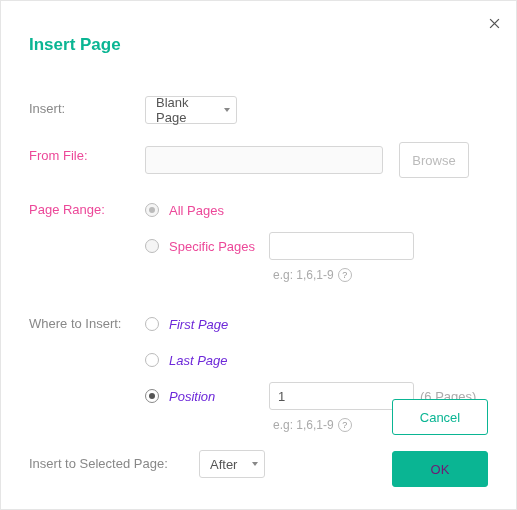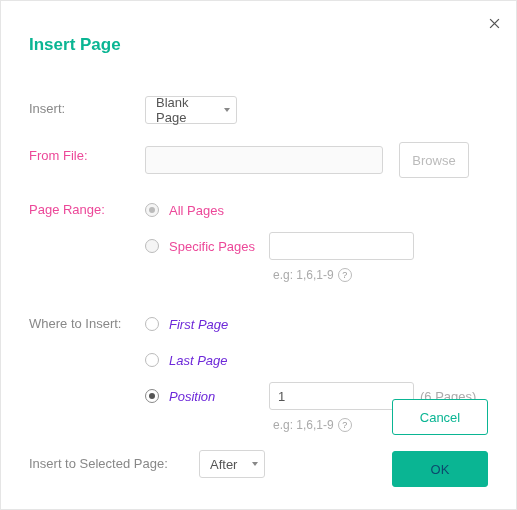--- a/index.html
+++ b/index.html
@@ -12,21 +12,21 @@
 .label-col.tight { width: 170px; }
 .ctrl-col { flex: 1; }
 .select { position: relative; display: inline-flex; align-items: center; border: 1px solid #d6d6d6; border-radius: 3px; height: 28px; padding: 0 22px 0 10px; background: #fff; color: #555; cursor: pointer; }
 .select .caret { position: absolute; right: 6px; width: 0; height: 0; border-left: 3px solid transparent; border-right: 3px solid transparent; border-top: 4px solid #888; }
 .text-input { border: 1px solid #d6d6d6; border-radius: 3px; height: 28px; padding: 0 8px; font-size: 13px; color: #555; background: #fff; }
 .text-input.file { width: 238px; background: #fafafa; }
 .text-input.range { width: 145px; }
 .text-input.pos { width: 145px; }
 .btn { display: inline-flex; align-items: center; justify-content: center; height: 28px; border: 1px solid #d6d6d6; border-radius: 3px; background: #fff; cursor: pointer; font-size: 13px; padding: 17px 16px; }
 .btn.disabled { color: #bbb; cursor: default; }
-.btn.primary { background: #0ab593; border-color: #0ab593; color: #0c4a6e; }
+.btn.primary { background: #0ab593; border-color: #0ab593; color: #701a75; }
 .btn.cancel { color: #0ab593; border-color: #0ab593; }
 .radio-row { display: flex; align-items: center; height: 28px; margin-bottom: 8px; }
 .radio { width: 14px; height: 14px; border: 1px solid #bbb; border-radius: 50%; margin-right: 10px; position: relative; cursor: pointer; flex-shrink: 0; }
 .radio.disabled { background: #f5f5f5; cursor: default; }
 .radio.checked::after { content: ""; position: absolute; width: 6px; height: 6px; border-radius: 50%; top: 3px; left: 3px; }
 .radio.checked.gray::after { background: #bbb; }
 .radio.checked.acc::after { background: #555; }
 .radio.checked.acc { border-color: #888; }
 .radio-label { color: #888; }
 .radio-label.dark { color: #6d28d9; font-style: italic; }

